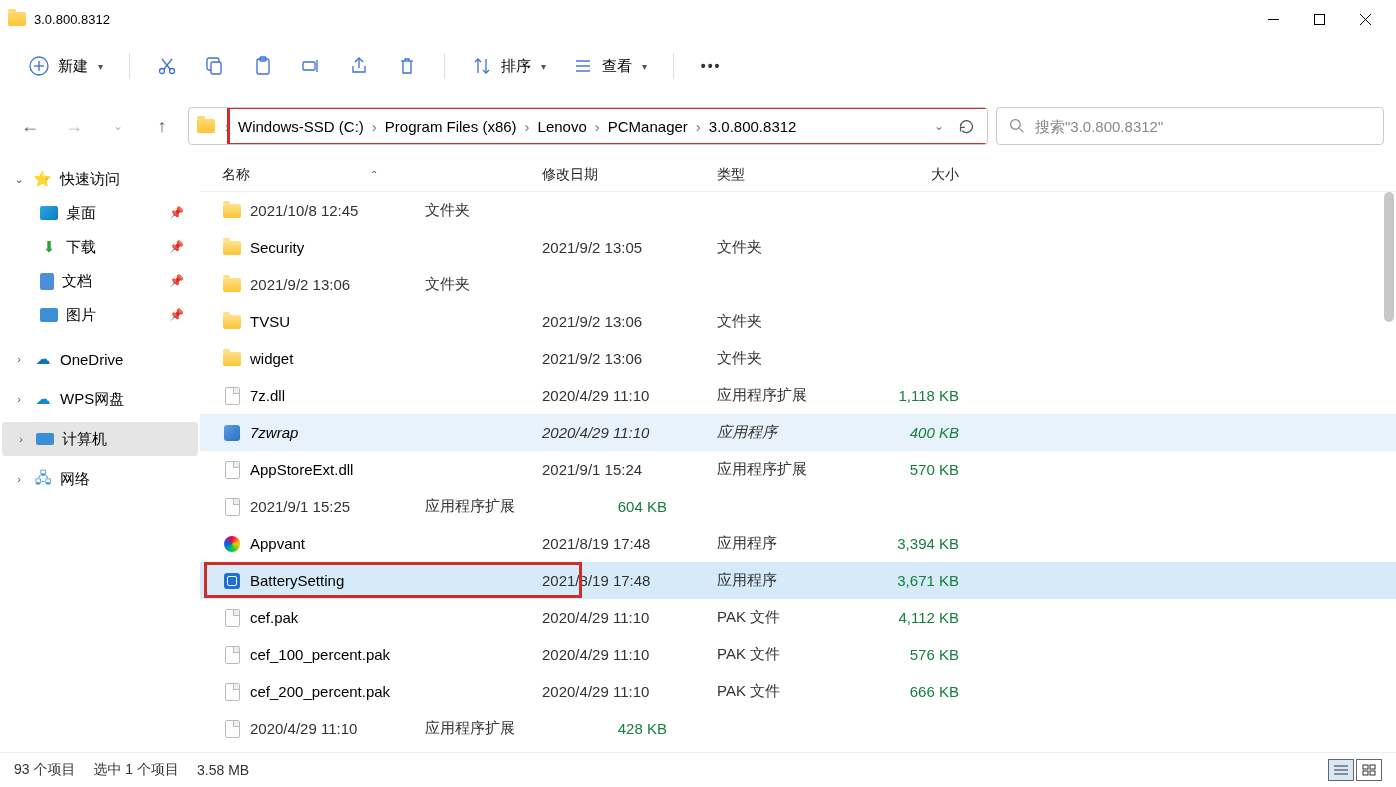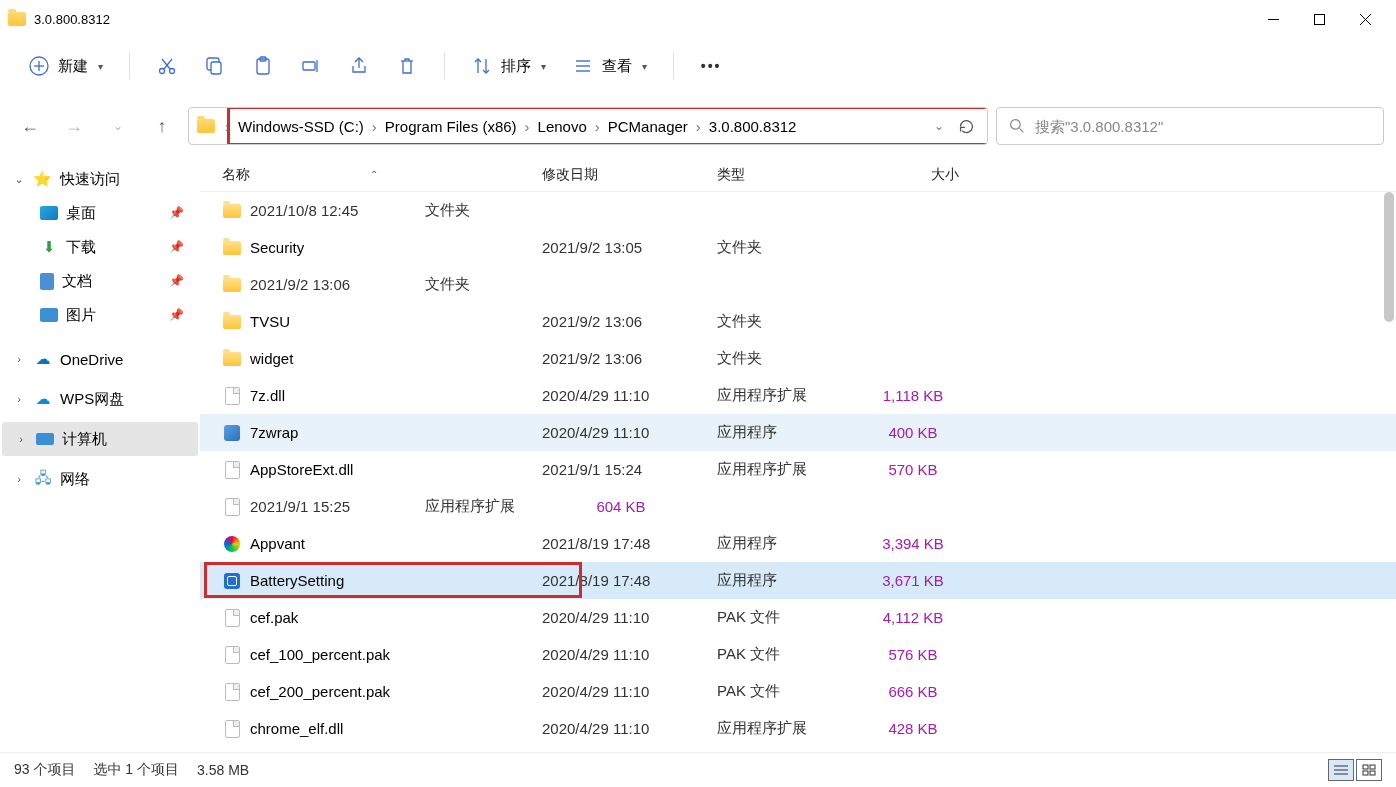--- a/index.html
+++ b/index.html
@@ -49,26 +49,26 @@
 .columns { height: 34px; display:flex; align-items:center; font-size: 14px; color: #222; border-bottom: 1px solid #f0f0f0; padding-left: 22px; }
 .col-name { width: 320px; display:flex; align-items:center; gap: 120px;}
 .col-date { width: 175px; }
 .col-type { width: 150px; }
 .col-size { width: 100px; text-align:right; padding-right: 8px;}
 .sort-caret { font-size:10px; color:#555; }
 
 .filelist { position:absolute; top: 34px; left:0; right:0; bottom:0; overflow:auto; }
 .row { height: 37px; display:flex; align-items:center; padding-left: 22px; font-size: 15px; }
 .row.selected { background: #d6eaf9; }
-.row.related { background: #e8f2fb; }
+.row.related { background: #e8f2fb; font-style: italic; }
 .row .ficon { width: 20px; height: 20px; margin-right: 8px; display:inline-flex; align-items:center; justify-content:center; flex:0 0 auto; }
 .row .fname { width: 292px; overflow:hidden; text-overflow:ellipsis; white-space:nowrap; }
 .row .fdate { width: 175px; color: #333; }
 .row .ftype { width: 150px; color: #333; }
-.row .fsize { width: 100px; text-align: center; color:#a21caf; padding-right: 8px; }
+.row .fsize { width: 100px; text-align: right; color:#15803d; padding-right: 8px; }
 .row-red { position:absolute; left: 4px; width: 378px; height: 36px; border: 3px solid #d02c2c; pointer-events:none; }
 
 .folder-small { width: 18px; height: 14px; background: linear-gradient(180deg,#ffe08a,#ffc436); border-radius: 2px; position:relative; }
 .folder-small:before { content:""; position:absolute; top:-3px; left:0; width:7px; height:3px; background:#ffe08a; border-radius:2px 2px 0 0; }
 .file-small { width: 15px; height: 18px; background:#fff; border:1px solid #bbb; border-radius:2px; position:relative; }
 .file-small:before { content:""; position:absolute; top:0; right:0; width:5px; height:5px; background:#eee; border-left:1px solid #bbb; border-bottom:1px solid #bbb; }
 .exe-small { width:16px; height:16px; border-radius:3px; }
 
 .scrollbar-ind { position:absolute; right: 2px; top: 0; width: 10px; height: 130px; background: #c8c8c8; border-radius: 5px; }
 
@@ -430,21 +430,20 @@
           </span>
           <span class="fname">cef_200_percent.pak</span>
           <span class="fdate">2020/4/29 11:10</span>
           <span class="ftype">PAK 文件</span>
           <span class="fsize">666 KB</span>
         </div>
         <div class="row">
           <span class="ficon">
             <div class="file-small"></div>
           </span>
-          <span class="fname">chrome_elf.dll</span>
           <span class="fdate">2020/4/29 11:10</span>
           <span class="ftype">应用程序扩展</span>
           <span class="fsize">428 KB</span>
         </div>
       </div>
   </div>
 </div>
 
 <div class="statusbar">
   <span>93 个项目</span>

